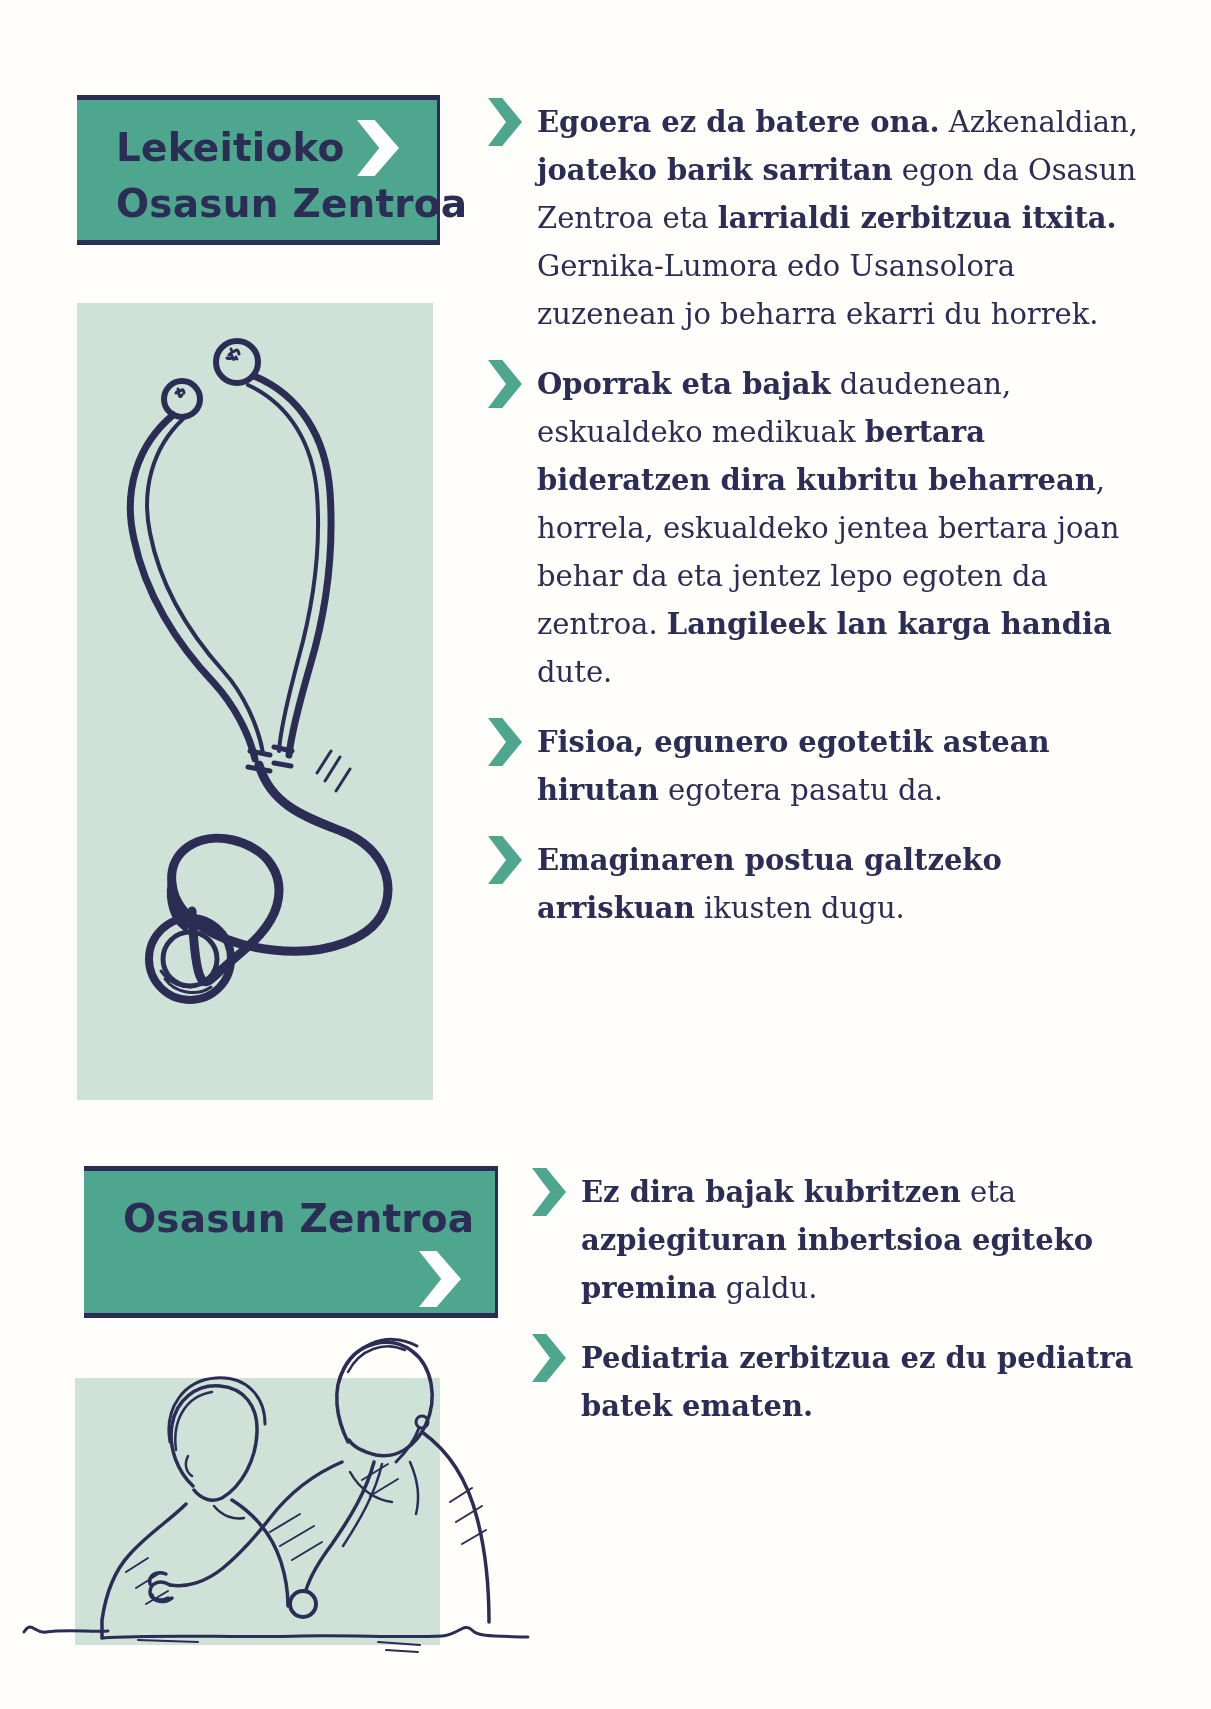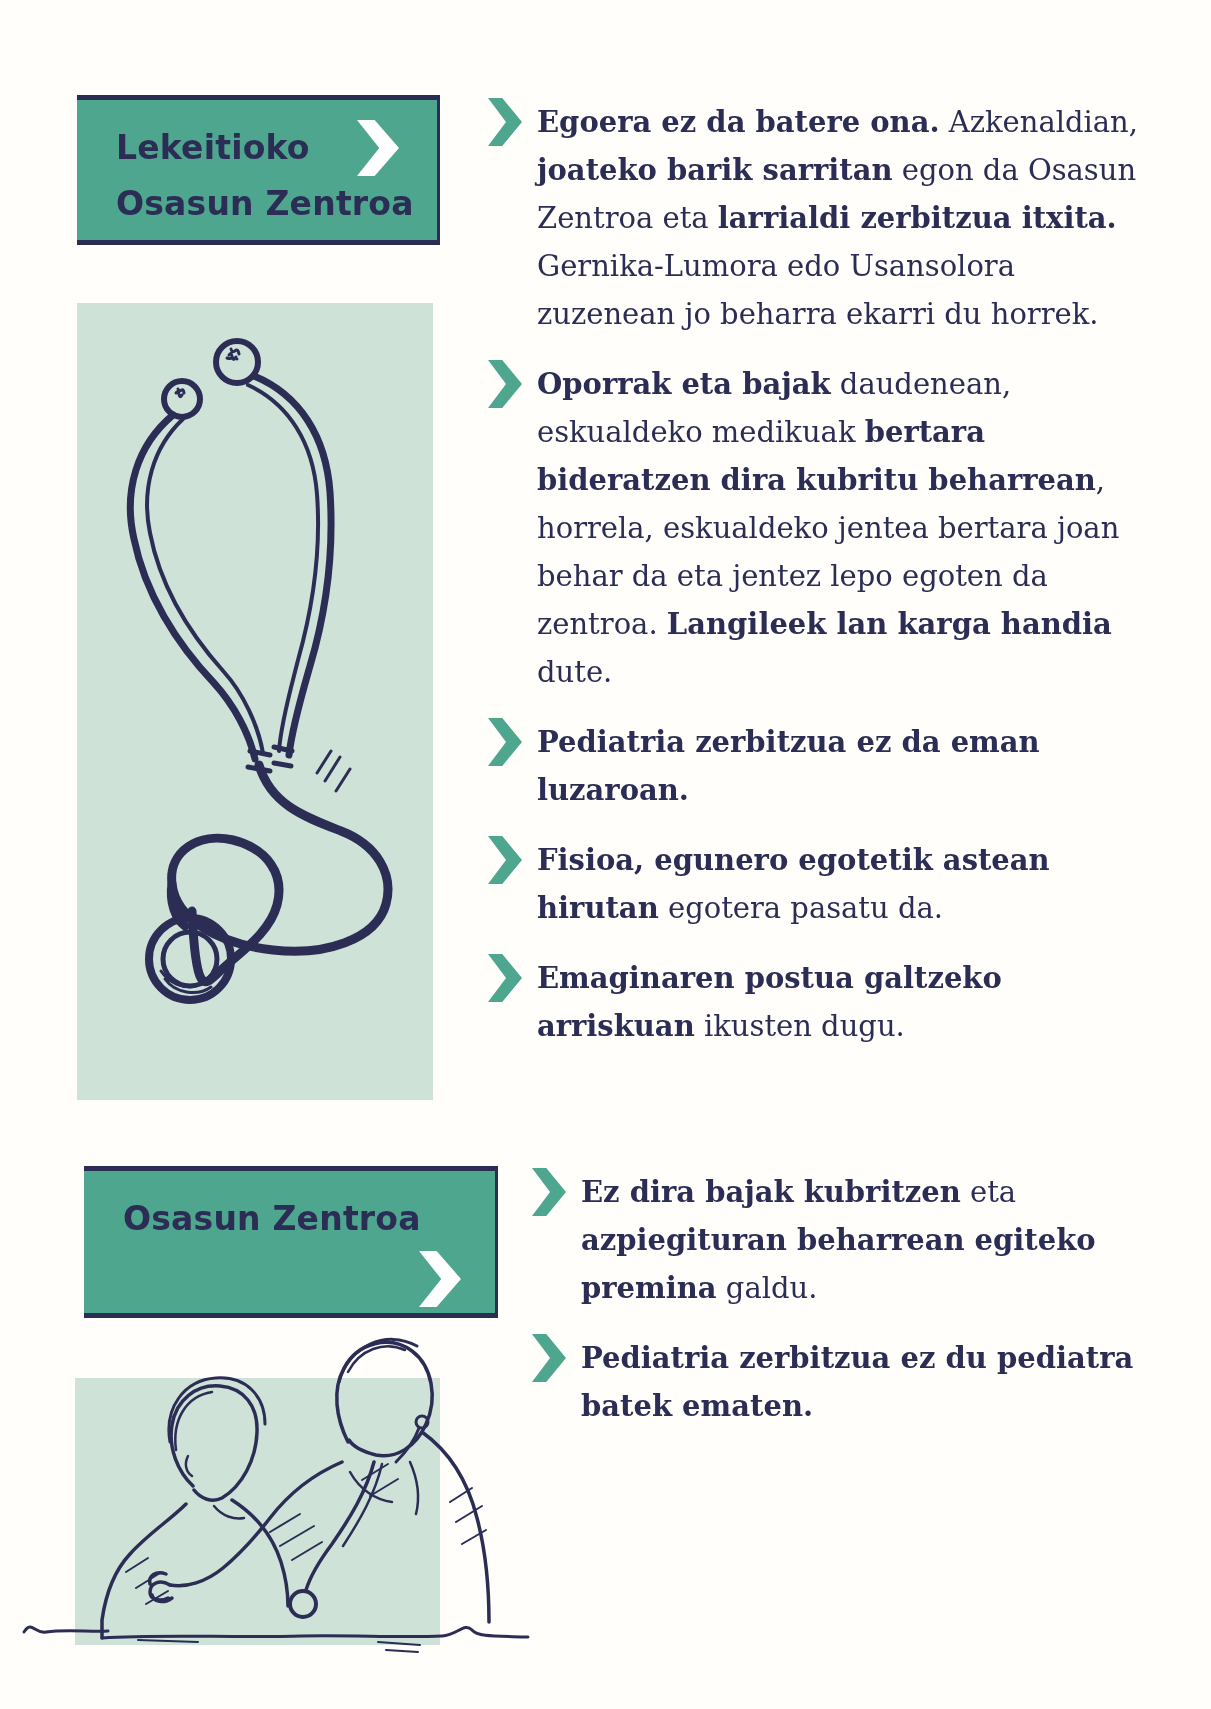--- a/index.html
+++ b/index.html
@@ -23,21 +23,21 @@
     position:absolute;
     background:var(--teal);
     border-top:5px solid var(--navy);
     border-bottom:5px solid var(--navy);
     border-right:3px solid var(--navy);
     padding:20px 30px 18px 39px;
   }
   .hdr-line{
     font-family:"DejaVu Sans", sans-serif;
     font-weight:700;
-    font-size:33px;
+    font-size:39px;
     line-height:56px;
     color:var(--navy);
     letter-spacing:.2px;
     white-space:nowrap;
   }
   .hdr-chevron{
     position:absolute;
     width:42px;height:56px;
     background:#ffffff;
     clip-path:polygon(0 0,42% 0,100% 50%,42% 100%,0 100%,53% 50%);
@@ -96,24 +96,20 @@
       <div class="bullet-item">
         <div class="bullet-chevron"></div>
         <div class="bullet-text"><span class="b">Egoera ez da batere ona.</span><span> Azkenaldian, </span><span class="b">joateko barik sarritan</span><span> egon da Osasun Zentroa eta </span><span class="b">larrialdi zerbitzua itxita.</span><span> Gernika-Lumora edo Usansolora zuzenean jo beharra ekarri du horrek.</span></div>
       </div>
       <div class="bullet-item">
         <div class="bullet-chevron"></div>
         <div class="bullet-text"><span class="b">Oporrak eta bajak</span><span> daudenean, eskualdeko medikuak </span><span class="b">bertara bideratzen dira kubritu beharrean</span><span>, horrela, eskualdeko jentea bertara joan behar da eta jentez lepo egoten da zentroa. </span><span class="b">Langileek lan karga handia</span><span> dute.</span></div>
       </div>
       <div class="bullet-item">
         <div class="bullet-chevron"></div>
-        <div class="bullet-text"><span class="b">Pediatria zerbitzua ez da eman luzaroan.</span></div>
-      </div>
-      <div class="bullet-item">
-        <div class="bullet-chevron"></div>
         <div class="bullet-text"><span class="b">Fisioa, egunero egotetik astean hirutan</span><span> egotera pasatu da.</span></div>
       </div>
       <div class="bullet-item">
         <div class="bullet-chevron"></div>
         <div class="bullet-text"><span class="b">Emaginaren postua galtzeko arriskuan</span><span> ikusten dugu.</span></div>
       </div>
     </div>
 
   <div class="art-block" id="art1">
     <svg width="356" height="797" viewBox="0 0 356 797">
@@ -146,21 +142,21 @@
   </div>
 
   <div class="hdr" id="header2">
     <div class="hdr-line">Osasun Zentroa</div>
     <div class="hdr-chevron"></div>
   </div>
 
   <div class="bullet-list" id="list2">
       <div class="bullet-item">
         <div class="bullet-chevron"></div>
-        <div class="bullet-text"><span class="b">Ez dira bajak kubritzen</span><span> eta </span><span class="b">azpiegituran beharrean egiteko premina</span><span> galdu.</span></div>
+        <div class="bullet-text"><span class="b">Ez dira bajak kubritzen</span><span> eta </span><span class="b">azpiegituran inbertsioa egiteko premina</span><span> galdu.</span></div>
       </div>
       <div class="bullet-item">
         <div class="bullet-chevron"></div>
         <div class="bullet-text"><span class="b">Pediatria zerbitzua ez du pediatra batek ematen.</span></div>
       </div>
     </div>
 
   <div class="art-block" id="art2"></div>
   <svg class="art-overlay" id="art2-sketch" width="560" height="340" viewBox="0 0 560 340">
     <g class="sketch" stroke-width="3.5">

